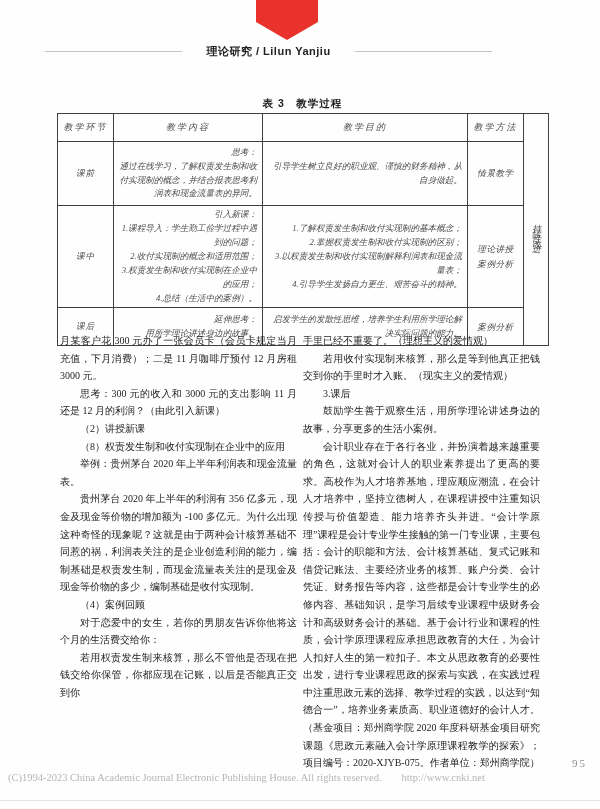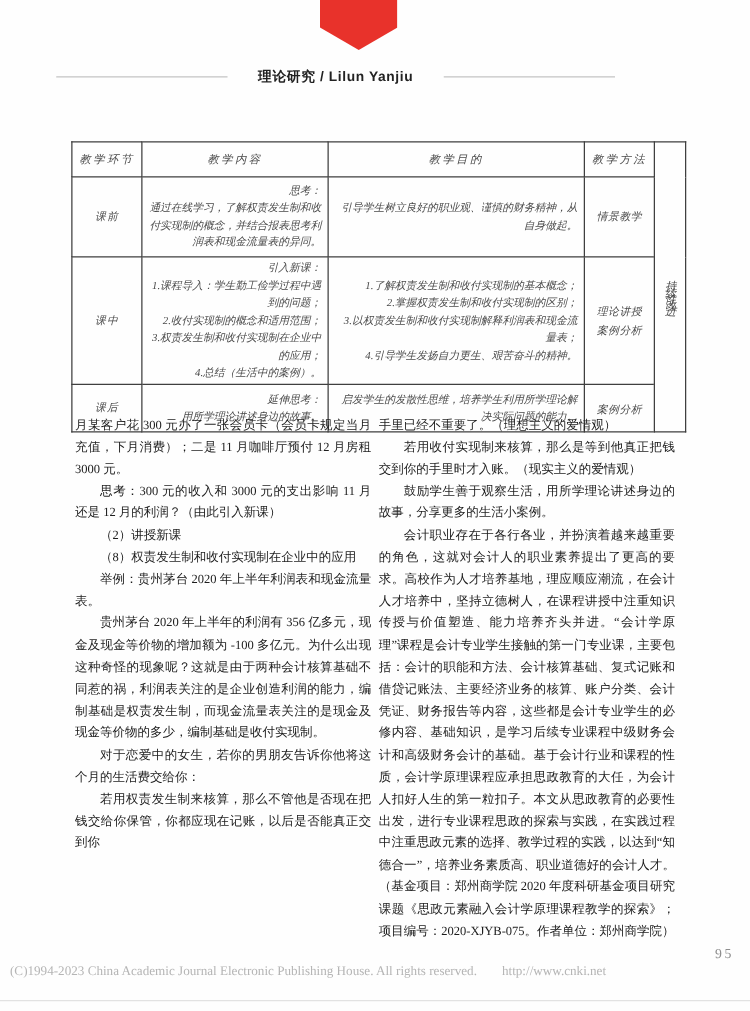--- a/index.html
+++ b/index.html
@@ -9,21 +9,21 @@
     font-family:"Liberation Serif","DejaVu Serif",serif;color:#1f1f1f;
   }
   
   .ribbon{
     position:absolute;left:256px;top:0;width:62px;height:40px;
     background:#E8322B;
     clip-path:polygon(0 0,100% 0,100% 55%,50% 100%,0 55%);
   }
   
   .header{
-    position:absolute;top:54px;left:45px;width:447px;height:14px;
+    position:absolute;top:44px;left:45px;width:447px;height:14px;
     display:flex;align-items:center;gap:24px;
   }
   .rule{flex:1;height:1px;background:#c3c3c3;}
   .header-title{
     font-family:"Liberation Sans","DejaVu Sans",sans-serif;
     font-weight:bold;font-size:11px;color:#222;white-space:nowrap;letter-spacing:.5px;
   }
   
   .caption{
     position:absolute;top:97px;left:57px;width:491px;text-align:center;
@@ -81,20 +81,21 @@
 <div class="page">
 
   <div class="ribbon"></div>
 
   <div class="header">
     <span class="rule"></span>
     <span class="header-title">理论研究 / Lilun Yanjiu</span>
     <span class="rule"></span>
   </div>
 
+  <div class="caption">表 3　教学过程</div>
 
   <table class="tg">
     <colgroup>
       <col style="width:56px">
         <col style="width:149px">
         <col style="width:205px">
         <col style="width:56px">
         <col style="width:25px">
     </colgroup>
     <tbody>
@@ -138,27 +139,29 @@
     </tbody>
   </table>
 
   <div class="col col-left">
     <p class="noindent">月某客户花 300 元办了一张会员卡（会员卡规定当月充值，下月消费）；二是 11 月咖啡厅预付 12 月房租 3000 元。</p>
     <p>思考：300 元的收入和 3000 元的支出影响 11 月还是 12 月的利润？（由此引入新课）</p>
     <p>（2）讲授新课</p>
     <p>（8）权责发生制和收付实现制在企业中的应用</p>
     <p>举例：贵州茅台 2020 年上半年利润表和现金流量表。</p>
     <p>贵州茅台 2020 年上半年的利润有 356 亿多元，现金及现金等价物的增加额为 -100 多亿元。为什么出现这种奇怪的现象呢？这就是由于两种会计核算基础不同惹的祸，利润表关注的是企业创造利润的能力，编制基础是权责发生制，而现金流量表关注的是现金及现金等价物的多少，编制基础是收付实现制。</p>
+    <p>（4）案例回顾</p>
     <p>对于恋爱中的女生，若你的男朋友告诉你他将这个月的生活费交给你：</p>
     <p>若用权责发生制来核算，那么不管他是否现在把钱交给你保管，你都应现在记账，以后是否能真正交到你</p>
   </div>
 
   <div class="col col-right">
     <p class="noindent">手里已经不重要了。（理想主义的爱情观）</p>
     <p>若用收付实现制来核算，那么是等到他真正把钱交到你的手里时才入账。（现实主义的爱情观）</p>
+    <p>3.课后</p>
     <p>鼓励学生善于观察生活，用所学理论讲述身边的故事，分享更多的生活小案例。</p>
     <p>会计职业存在于各行各业，并扮演着越来越重要的角色，这就对会计人的职业素养提出了更高的要求。高校作为人才培养基地，理应顺应潮流，在会计人才培养中，坚持立德树人，在课程讲授中注重知识传授与价值塑造、能力培养齐头并进。“会计学原理”课程是会计专业学生接触的第一门专业课，主要包括：会计的职能和方法、会计核算基础、复式记账和借贷记账法、主要经济业务的核算、账户分类、会计凭证、财务报告等内容，这些都是会计专业学生的必修内容、基础知识，是学习后续专业课程中级财务会计和高级财务会计的基础。基于会计行业和课程的性质，会计学原理课程应承担思政教育的大任，为会计人扣好人生的第一粒扣子。本文从思政教育的必要性出发，进行专业课程思政的探索与实践，在实践过程中注重思政元素的选择、教学过程的实践，以达到“知德合一”，培养业务素质高、职业道德好的会计人才。（基金项目：郑州商学院 2020 年度科研基金项目研究课题《思政元素融入会计学原理课程教学的探索》；项目编号：2020-XJYB-075。作者单位：郑州商学院）</p>
   </div>
 
   <div class="page-number">95</div>
 
   <div class="footer">
     <span>(C)1994-2023 China Academic Journal Electronic Publishing House. All rights reserved.</span><span class="footer-url">http://www.cnki.net</span>
   </div>
 

